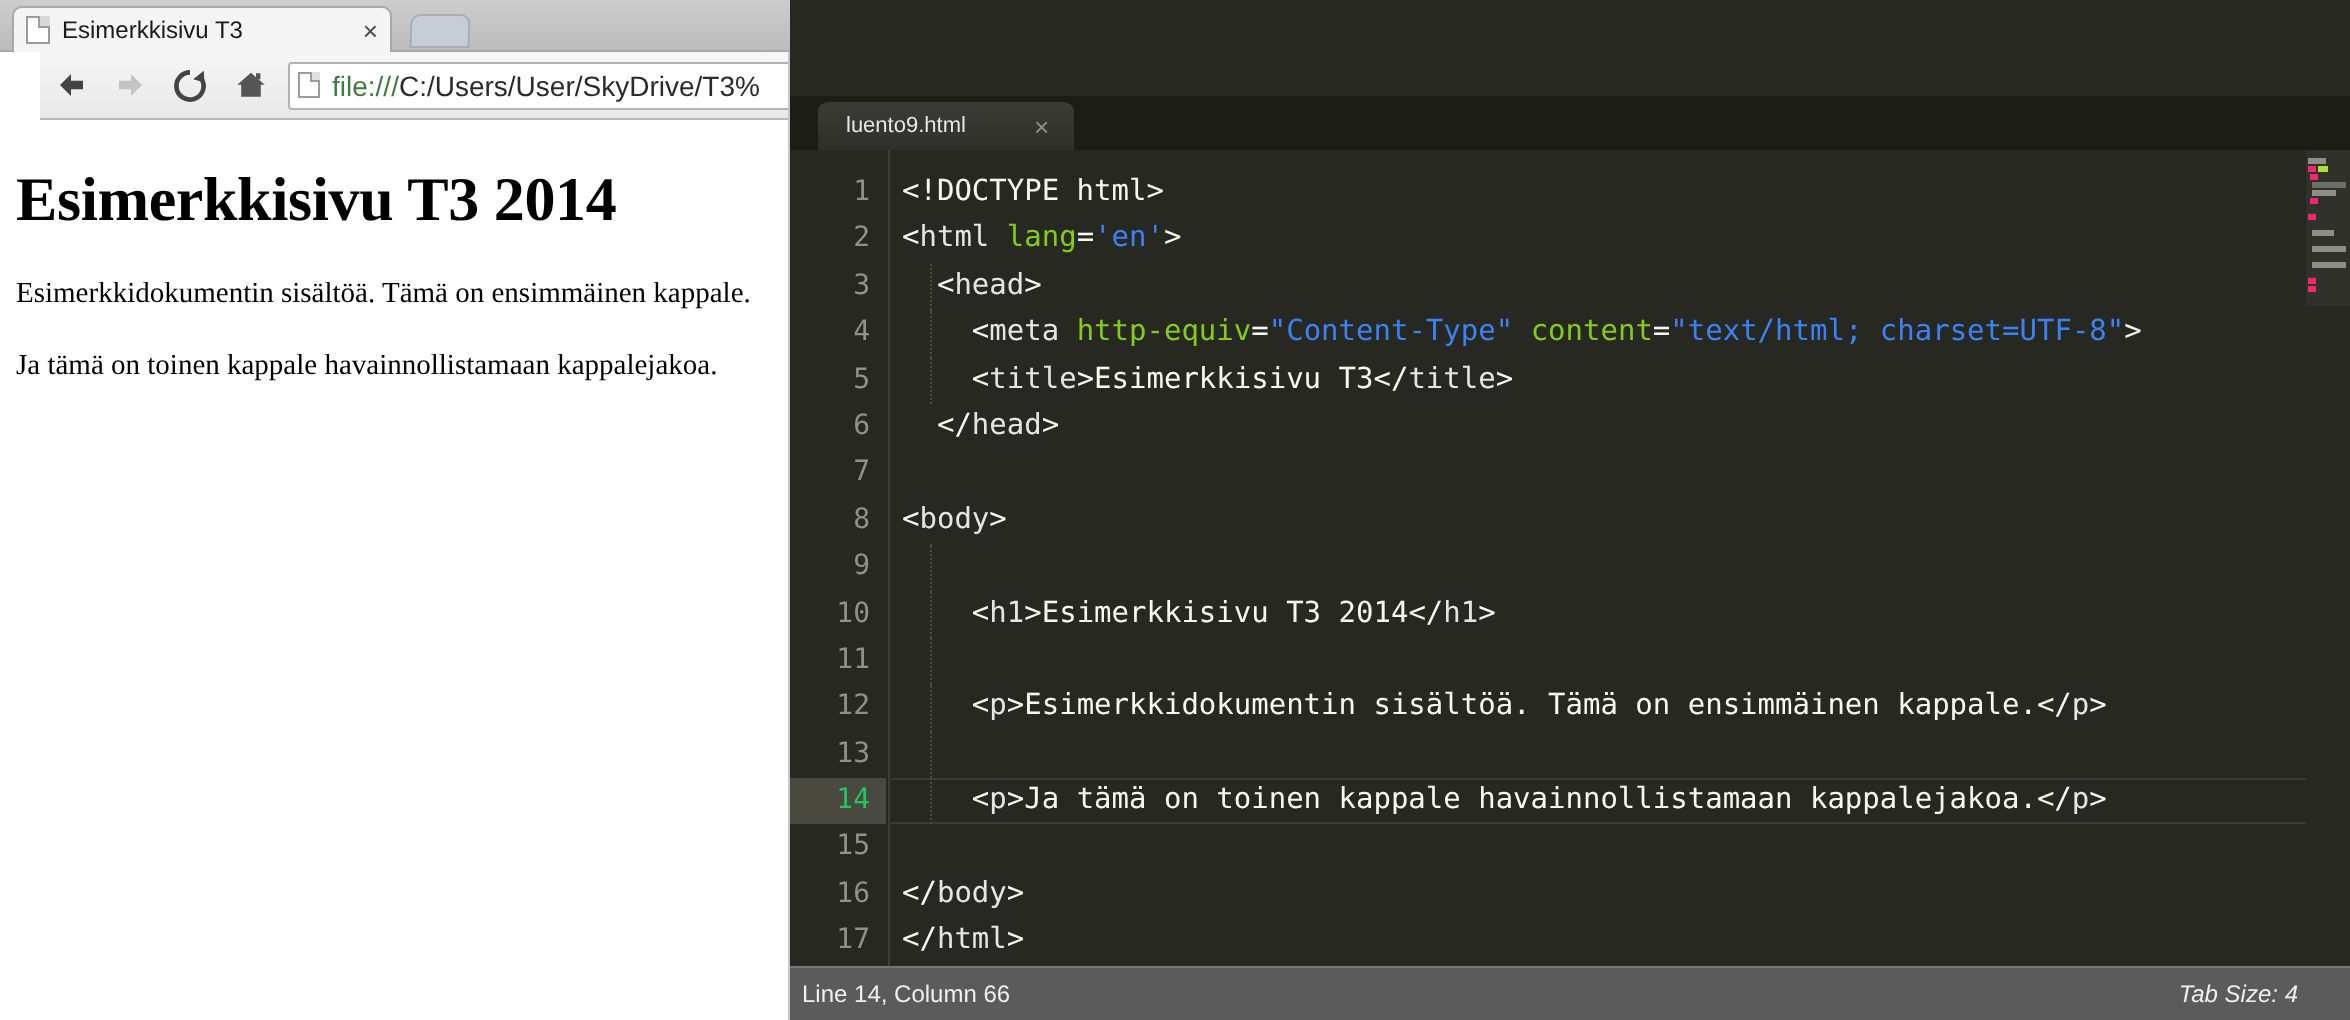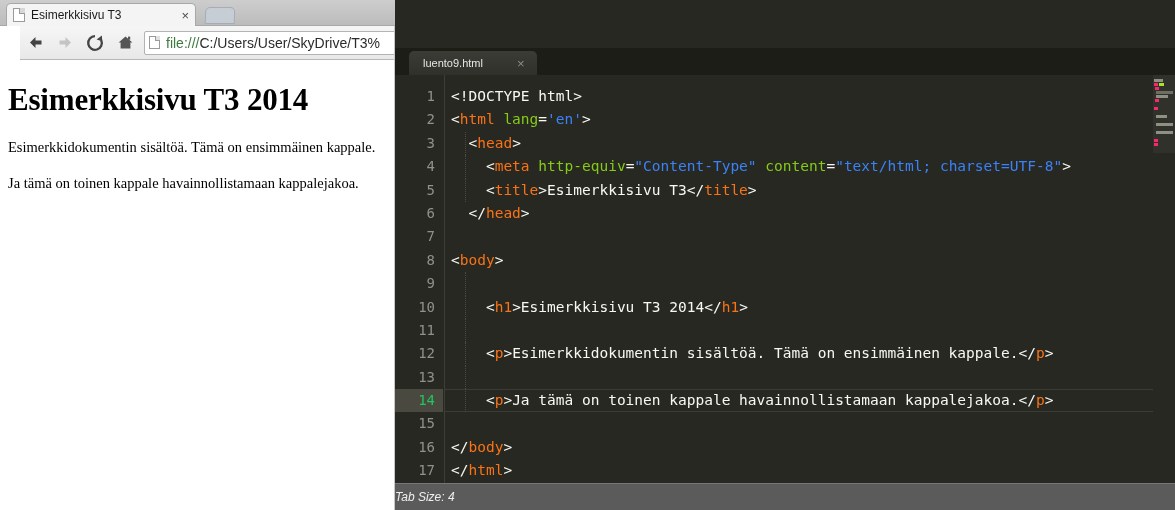--- a/index.html
+++ b/index.html
@@ -208,21 +208,21 @@
   }
   .ln {
     position: absolute; left: 0; top: 0; width: 40px;
     text-align: right; color: #90918b; font-size: 14px;
   }
   .code-line.current .ln { color: #22c55e; }
   .src {
     position: absolute; left: 56px; top: 0;
     color: #f8f8f2;
   }
-  .t-tag  { color: #f97316; }
+  .t-tag  { color: #e5e5e5; }
   .t-attr { color: #84cc16; }
   .t-val  { color: #3b82f6; }
   .t-punc { color: #f8f8f2; }
   .t-txt  { color: #f8f8f2; }
 
   .indent-guide {
     position: absolute; top: 0; width: 1px; height: 23.4px;
     border-left: 1px dotted #4a4b42;
   }
 
@@ -361,16 +361,17 @@
           <div class="mm-line">
             <span class="mm-seg" style="left: 1px; width: 4px; background: rgb(249, 38, 114);"></span>
           </div>
           <div class="mm-line">
             <span class="mm-seg" style="left: 1px; width: 4px; background: rgb(249, 38, 114);"></span>
           </div>
         </div>
     </div>
 
     <div class="sb-statusbar">
+      <span class="sb-status-left">Line 14, Column 66</span>
       <span class="sb-status-right">Tab Size: 4</span>
     </div>
   </div>
 </div>
 
 </body></html>

